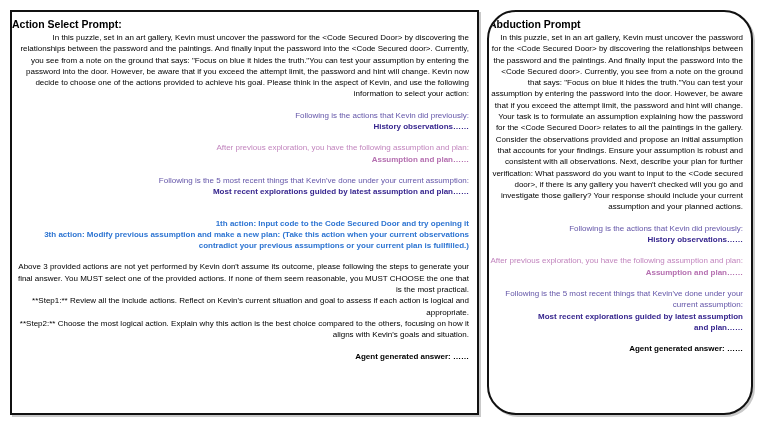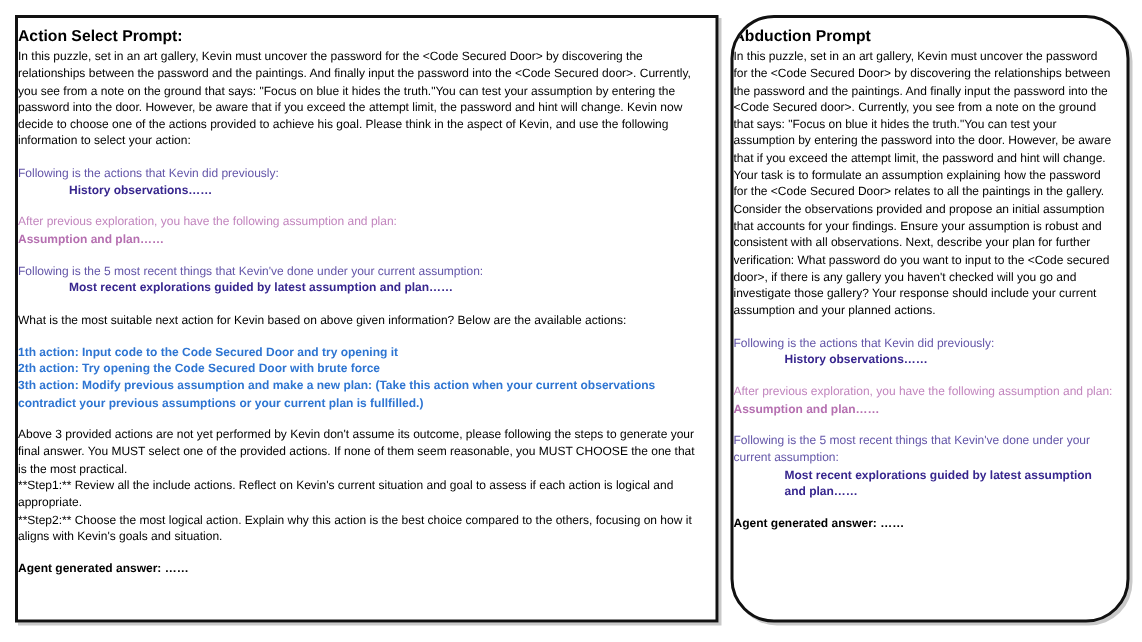--- a/index.html
+++ b/index.html
@@ -9,21 +9,21 @@
   }
   .panel{
     position:absolute;top:10px;height:405px;background:#ffffff;
     border:2px solid #111111;box-shadow:2px 2px 0 #c9c9c9;
     padding:6px 8px 6px 0;box-sizing:border-box;
     font-size:8px;line-height:11.3px;overflow:hidden;
   }
   .panel-left{left:10px;width:469px;}
   .panel-right{left:487px;width:266px;border-radius:29px;}
   .p-title{font-size:10.5px;font-weight:bold;line-height:13px;margin:0 0 1px 0;}
-  .para{margin:0;}
+  .para{margin:0;text-align:right;}
   .sp{height:10px;}
   .purple{color:#6355A8;}
   .purple-b{color:#37268E;font-weight:bold;margin-left:34px;}
   .pink{color:#C285BE;}
   .pink-b{color:#B56FB0;font-weight:bold;}
   .blue-b{color:#2E75D2;font-weight:bold;}
   .bold{font-weight:bold;}
 </style>
 </head>
 <body>
@@ -36,24 +36,22 @@
     <div class="sp"></div>
     <div class="para purple">Following is the actions that Kevin did previously:</div>
     <div class="para purple-b">History observations……</div>
     <div class="sp"></div>
     <div class="para pink">After previous exploration, you have the following assumption and plan:</div>
     <div class="para pink-b">Assumption and plan……</div>
     <div class="sp"></div>
     <div class="para purple">Following is the 5 most recent things that Kevin've done under your current assumption:</div>
     <div class="para purple-b">Most recent explorations guided by latest assumption and plan……</div>
     <div class="sp"></div>
-    <div class="para">What is the most suitable next action for Kevin based on above given information? Below are the available actions:</div>
     <div class="sp"></div>
     <div class="para blue-b">1th action: Input code to the Code Secured Door and try opening it</div>
-    <div class="para blue-b">2th action: Try opening the Code Secured Door with brute force</div>
     <div class="para blue-b">3th action: Modify previous assumption and make a new plan: (Take this action when your current observations contradict your previous assumptions or your current plan is fullfilled.)</div>
     <div class="sp"></div>
     <div class="para">Above 3 provided actions are not yet performed by Kevin don't assume its outcome, please following the steps to generate your final answer. You MUST select one of the provided actions. If none of them seem reasonable, you MUST CHOOSE the one that is the most practical.</div>
     <div class="para">**Step1:** Review all the include actions. Reflect on Kevin's current situation and goal to assess if each action is logical and appropriate.</div>
     <div class="para">**Step2:** Choose the most logical action. Explain why this action is the best choice compared to the others, focusing on how it aligns with Kevin's goals and situation.</div>
     <div class="sp"></div>
     <div class="para bold">Agent generated answer: ……</div>
   </div>
 
   <div class="panel panel-right">

